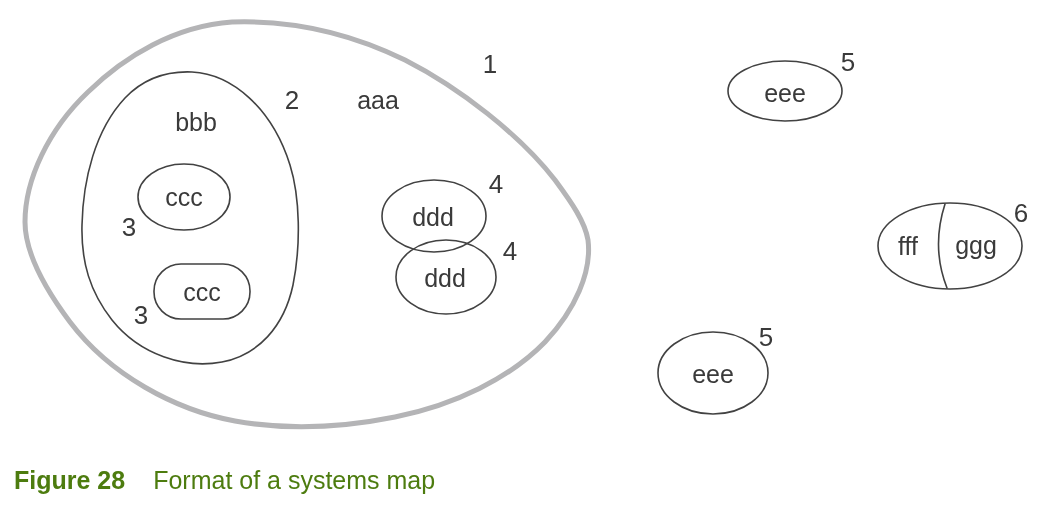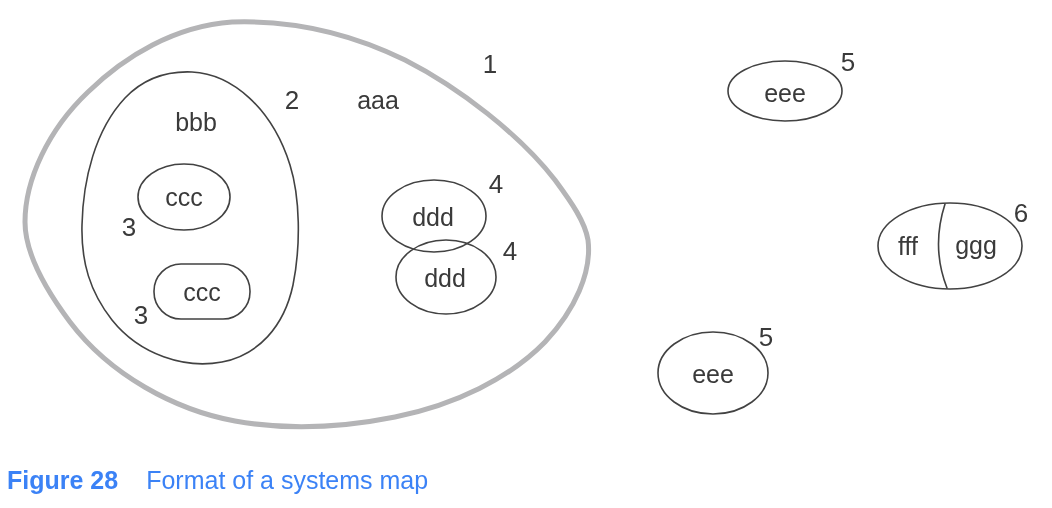--- a/index.html
+++ b/index.html
@@ -38,24 +38,24 @@
     font-size: 25px;
     text-anchor: middle;
   }
   text.num {
     font-family: "Liberation Sans", sans-serif;
     font-size: 26px;
     text-anchor: middle;
   }
   .caption {
     position: absolute;
-    left: 7px;
+    left: 14px;
     top: 466px;
     font-size: 25px;
-    color: #3b82f6;
+    color: #4d7c0f;
     white-space: nowrap;
     text-align: center;
   }
   .caption .cap-label {
     font-weight: 700;
   }
   .caption .cap-text {
     margin-left: 28px;
     font-weight: 400;
   }

